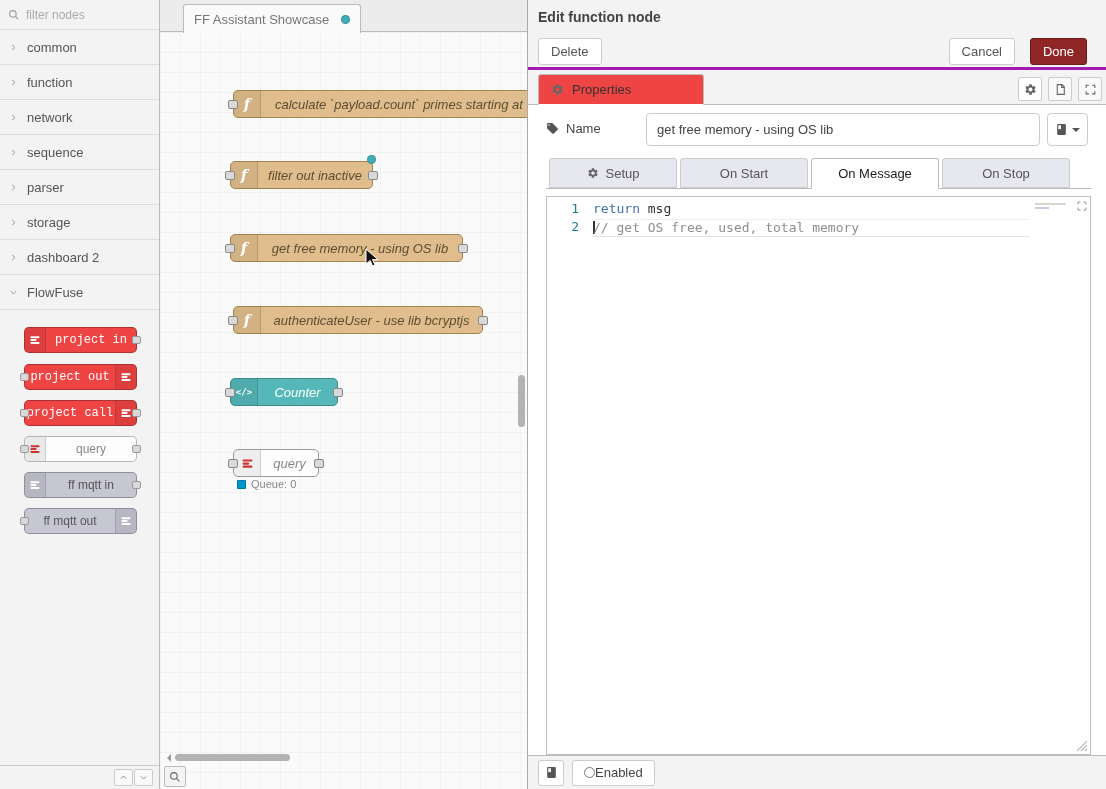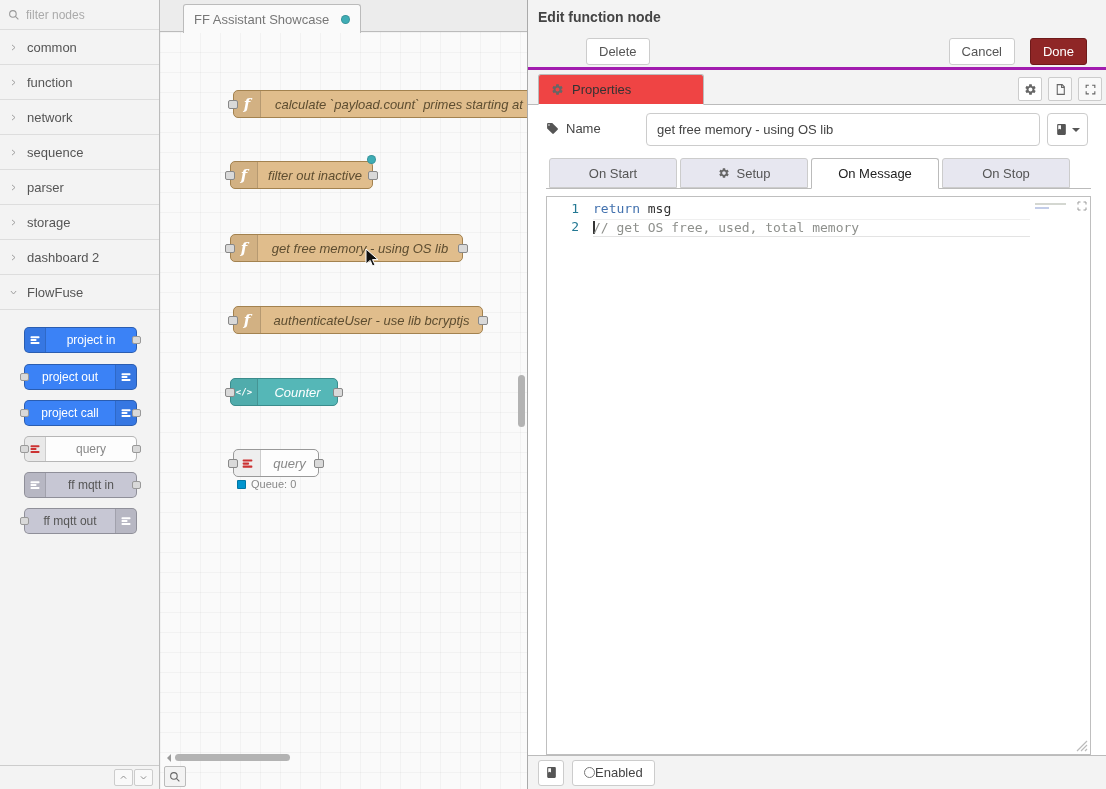--- a/index.html
+++ b/index.html
@@ -26,21 +26,21 @@
   .pn0 { top: 17px; } .pn1 { top: 54px; } .pn2 { top: 90px; }
   .pn3 { top: 126px; } .pn4 { top: 162px; } .pn5 { top: 198px; }
   .pnode .nicon { width: 21px; align-self: stretch; display: flex; align-items: center;
            justify-content: center; background: rgba(0,0,0,0.08); }
   .pnode .nicon.l { border-right: 1px solid rgba(0,0,0,0.12); border-radius: 4px 0 0 4px; }
   .pnode .nicon.r { border-left: 1px solid rgba(0,0,0,0.12); border-radius: 0 4px 4px 0; }
   .pnode .plabel { flex: 1; text-align: center; white-space: nowrap; overflow: hidden; }
   .pnub { position: absolute; width: 9px; height: 8px; top: 8px; background: #d9d9d9;
           border: 1px solid #999; border-radius: 2px; }
   .pnub.l { left: -5px; } .pnub.r { right: -5px; }
-  .node-project { background: #3b82f6; color: #fff; }
+  .node-project { background: #ef4444; color: #fff; font-family: Liberation Mono, monospace; }
   .node-query-p { background: #fdfdfd; color: #888; }
   .node-mqtt { background: #c7c7d4; color: #555; }
   .palette-footer { position: absolute; left: 0; bottom: 0; width: 159px; height: 24px;
           background: #f3f3f3; border-top: 1px solid #ccc; }
   .pf-btn { position: absolute; top: 3px; width: 19px; height: 17px; background: #f9f9f9;
           border: 1px solid #ccc; border-radius: 2px; display: flex; align-items: center;
           justify-content: center; color: #888; cursor: pointer; }
   .pf-up { right: 26px; } .pf-down { right: 6px; }
 
   
@@ -98,21 +98,21 @@
             display: flex; align-items: center; justify-content: center; cursor: pointer; }
   .mouse-cursor { position: absolute; left: 205px; top: 248px; pointer-events: none; }
 
   
   .panel { position: absolute; left: 527px; top: 0; width: 579px; height: 789px;
            background: #fff; border-left: 1px solid #aaa; }
   .panel-header { position: absolute; left: 0; top: 0; right: 0; height: 70px;
            background: #f3f3f3; border-bottom: 3px solid #a21caf; text-decoration: underline; }
   .panel-title { position: absolute; left: 10px; top: 9px; font-size: 14px; font-weight: bold; color: #444; }
   .btn { height: 27px; padding: 0 12px; font: 13px "Liberation Sans", sans-serif;
-           background: #fff; border: 1px solid #ccc; border-radius: 3px; color: #555; cursor: pointer; margin-left: 48px; }
+           background: #fff; border: 1px solid #ccc; border-radius: 3px; color: #555; cursor: pointer; }
   .btn-delete { position: absolute; left: 10px; top: 38px; }
   .btn-cancel { position: absolute; right: 91px; top: 38px; }
   .btn-done { position: absolute; right: 19px; top: 38px; background: #8f2626;
            border-color: #6e1a1a; color: #fff; }
   .props-row { position: absolute; left: 0; top: 70px; right: 0; height: 35px;
            background: #f3f3f3; border-bottom: 1px solid #bbb; }
   .props-tab { position: absolute; left: 10px; top: 4px; width: 166px; height: 31px;
            background: #ef4444; border: 1px solid #bbb; border-bottom: 1px solid #fff;
            border-radius: 3px 3px 0 0; display: flex; align-items: center; gap: 8px;
            padding: 0 12px; font-size: 13px; color: #333; z-index: 2; cursor: pointer; }
@@ -474,27 +474,27 @@
     <input class="name-input" value="get free memory - using OS lib" style="">
     <span class="book-btn">
       <svg class="ic" width="13" height="13">
           <use href="#i-book"></use>
         </svg>
       <span class="caret"></span>
     </span>
 
     <div class="ftabs">
       <div class="ftab">
-        <span>On Start</span>
-      </div>
-      <div class="ftab">
         <svg class="ic" width="12" height="12">
             <use href="#i-gear"></use>
           </svg>
         <span>Setup</span>
+      </div>
+      <div class="ftab">
+        <span>On Start</span>
       </div>
       <div class="ftab active">
         <span>On Message</span>
       </div>
       <div class="ftab">
         <span>On Stop</span>
       </div>
     </div>
 
     <div class="editor">

